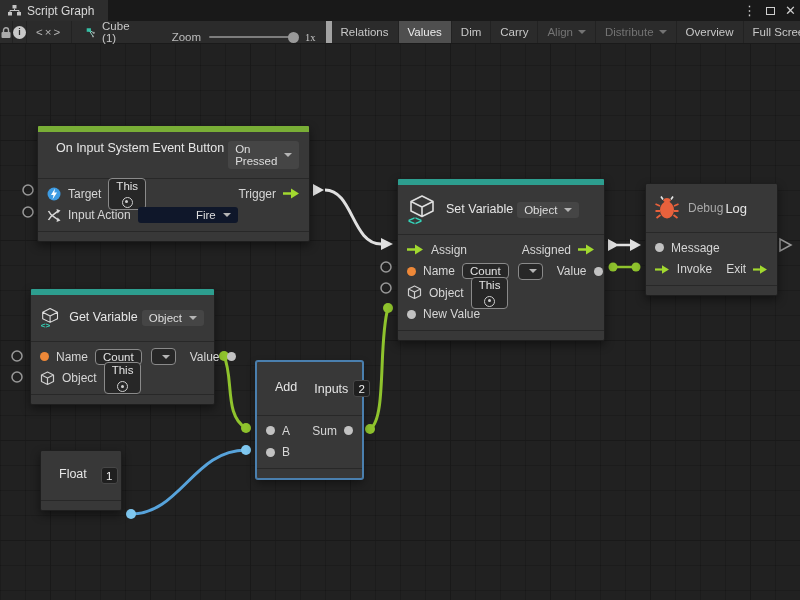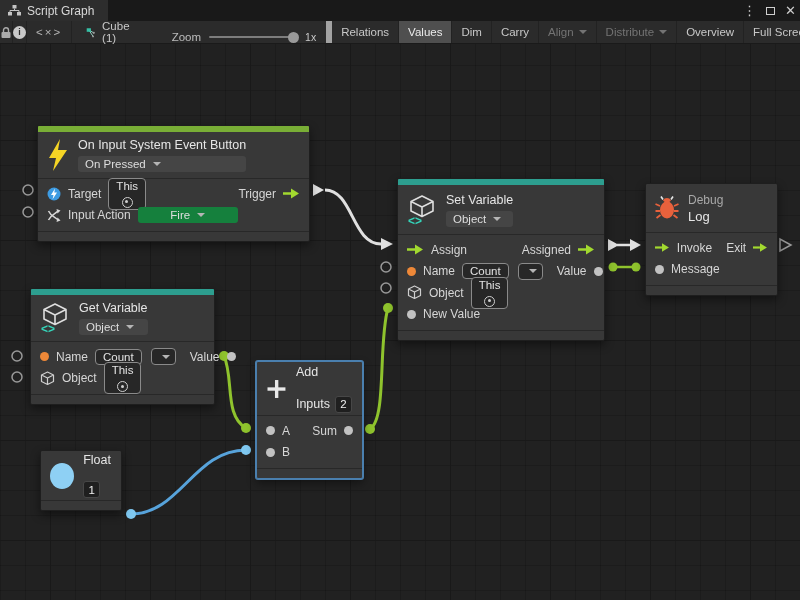--- a/index.html
+++ b/index.html
@@ -40,21 +40,21 @@
 
   .wires { position:absolute; left:0; top:0; width:800px; height:556px; pointer-events:none; }
 
   
   .node { position:absolute; background:var(--node-bg); border:1px solid #1e1e1e; border-radius:2px; box-shadow:0 4px 10px rgba(0,0,0,.45); color:#d6d6d6; }
   .node.selected { border-color:var(--selection-blue); box-shadow:0 0 0 1px var(--selection-blue), 0 4px 10px rgba(0,0,0,.45); }
   .accent { height:6px; border-radius:1px 1px 0 0; }
   .accent.green { background:var(--header-green); }
   .accent.teal { background:var(--header-teal); }
   .nhead { display:flex; align-items:center; gap:9px; padding:7px 10px 7px 9px; border-bottom:1px solid #282828; }
-  .titlecol { display:flex; flex-direction:column; gap:4px; }
+  .titlecol { display:flex; flex-direction:row; gap:4px; }
   .ntitle { font-size:12.5px; color:#e6e6e6; white-space:nowrap; }
   .nsub   { font-size:12px; color:#a8a8a8; white-space:nowrap; }
   .nbody { padding:4px 0 5px; border-bottom:1px solid #282828; }
   .nrow { display:flex; align-items:center; gap:7px; height:21.5px; padding:0 9px; font-size:12px; white-space:nowrap; }
   .sp { flex:1; }
   .nfoot { height:9px; }
 
   .dd { display:inline-flex; align-items:center; gap:7px; background:#454545; border-radius:3px; padding:2px 7px; font-size:11.5px; color:#dedede; cursor:pointer; }
   .dd .caret { margin-left:0; }
   .valbox { display:inline-flex; align-items:center; gap:5px; background:#272727; border:1px solid #8a8a8a; border-radius:4px; padding:1px 7px; font-size:11.5px; color:#e2e2e2; cursor:pointer;flex-direction:column; }
@@ -111,21 +111,21 @@
         <circle cx="11" cy="7" r="1.6" fill="#9a9a9a"></circle>
         <circle cx="10" cy="12" r="1.4" fill="#9a9a9a"></circle>
       </svg>
       <span>Cube (1)</span>
     </div>
     <div class="zoomgroup" style="margin-left:18px;">
       <span style="color:#bdbdbd;">Zoom</span>
       <div class="slider">
         <div class="handle"></div>
       </div>
-      <span style="font-size:10.5px;">1x</span>
+      <span style="font-size:10.5px;font-family:Liberation Serif, serif;">1x</span>
     </div>
     <div class="rightbtns">
       <div class="tbtn" style="border-left:6px solid #a3a3a3;">
           <span>Relations</span>
         </div>
       <div class="tbtn active">
           <span>Values</span>
         </div>
       <div class="tbtn">
           <span>Dim</span>
@@ -221,21 +221,21 @@
           </svg>
         </div>
         <div class="nrow">
           <svg width="14" height="13" viewBox="0 0 14 13">
             <path d="M1.5 11 C4 5.5 8 5 11 2" stroke="#d8d8d8" stroke-width="1.5" fill="none"></path>
             <polygon points="9.5,0 13.5,1.5 10.5,4.5" fill="#d8d8d8"></polygon>
             <path d="M1.5 2 C4 7.5 8 8 11 11" stroke="#d8d8d8" stroke-width="1.5" fill="none"></path>
             <polygon points="10.5,8.5 13.5,11.5 9.5,13" fill="#d8d8d8"></polygon>
           </svg>
           <span>Input Action</span>
-          <span class="dd" style="width:100px; justify-content:center; background:#15803d;">
+          <span class="dd" style="width:100px; justify-content:flex-end; background:#0f172a;">
             <span>Fire</span>
             <span class="caret"></span>
           </span>
         </div>
       </div>
       <div class="nfoot"></div>
     </div>
 
     <div class="node" style="left:397px; top:134px; width:208px;">
       <div class="accent teal"></div>
@@ -305,35 +305,35 @@
           <path d="M8 3.5 L6 0.5 M16 3.5 L18 0.5" stroke="#e8e8e8" stroke-width="1.6"></path>
           <path d="M5 10 L0.5 8 M5 15 L0.5 15 M5.5 19 L1.5 22 M19 10 L23.5 8 M19 15 L23.5 15 M18.5 19 L22.5 22" stroke="var(--bug-orange)" stroke-width="1.8"></path>
         </svg>
         <div class="titlecol" style="gap:2px;">
           <span class="nsub">Debug</span>
           <span class="ntitle" style="font-size:13px;">Log</span>
         </div>
       </div>
       <div class="nbody">
         <div class="nrow">
+          <span class="pdot gray"></span>
+          <span>Message</span>
+        </div>
+        <div class="nrow">
           <svg width="17" height="11" viewBox="0 0 17 11">
             <path d="M0 5.5h8" stroke="var(--flow-green)" stroke-width="2.5"></path>
               <polygon points="8,0.5 8,10.5 16,5.5" fill="var(--flow-green)"></polygon>
           </svg>
           <span>Invoke</span>
           <span class="sp"></span>
           <span>Exit</span>
           <svg width="17" height="11" viewBox="0 0 17 11">
             <path d="M0 5.5h8" stroke="var(--flow-green)" stroke-width="2.5"></path>
               <polygon points="8,0.5 8,10.5 16,5.5" fill="var(--flow-green)"></polygon>
           </svg>
-        </div>
-        <div class="nrow">
-          <span class="pdot gray"></span>
-          <span>Message</span>
         </div>
       </div>
       <div class="nfoot"></div>
     </div>
 
     <div class="node" style="left:30px; top:244px; width:185px;">
       <div class="accent teal"></div>
       <div class="nhead" style="height:47px;">
         <svg width="30" height="32" viewBox="0 0 30 32">
           <path d="M15 2 L26 7.5 L26 17 L15 22.5 L4 17 L4 7.5 Z M4 7.5 L15 13 L26 7.5 M15 13 V22.5" stroke="#dedede" stroke-width="1.6" fill="none" stroke-linejoin="round"></path>

